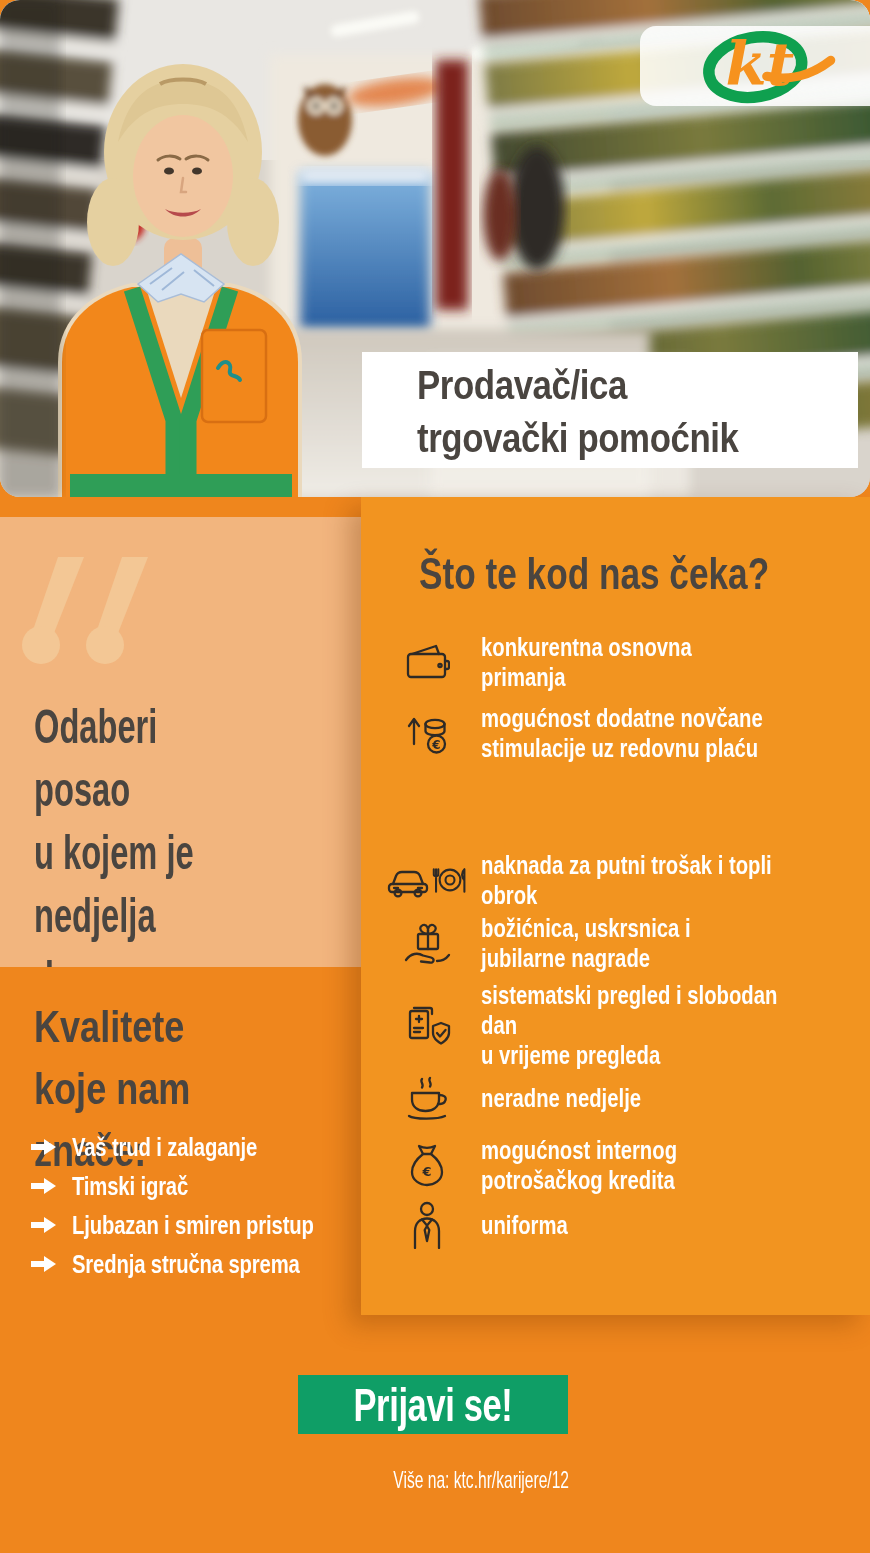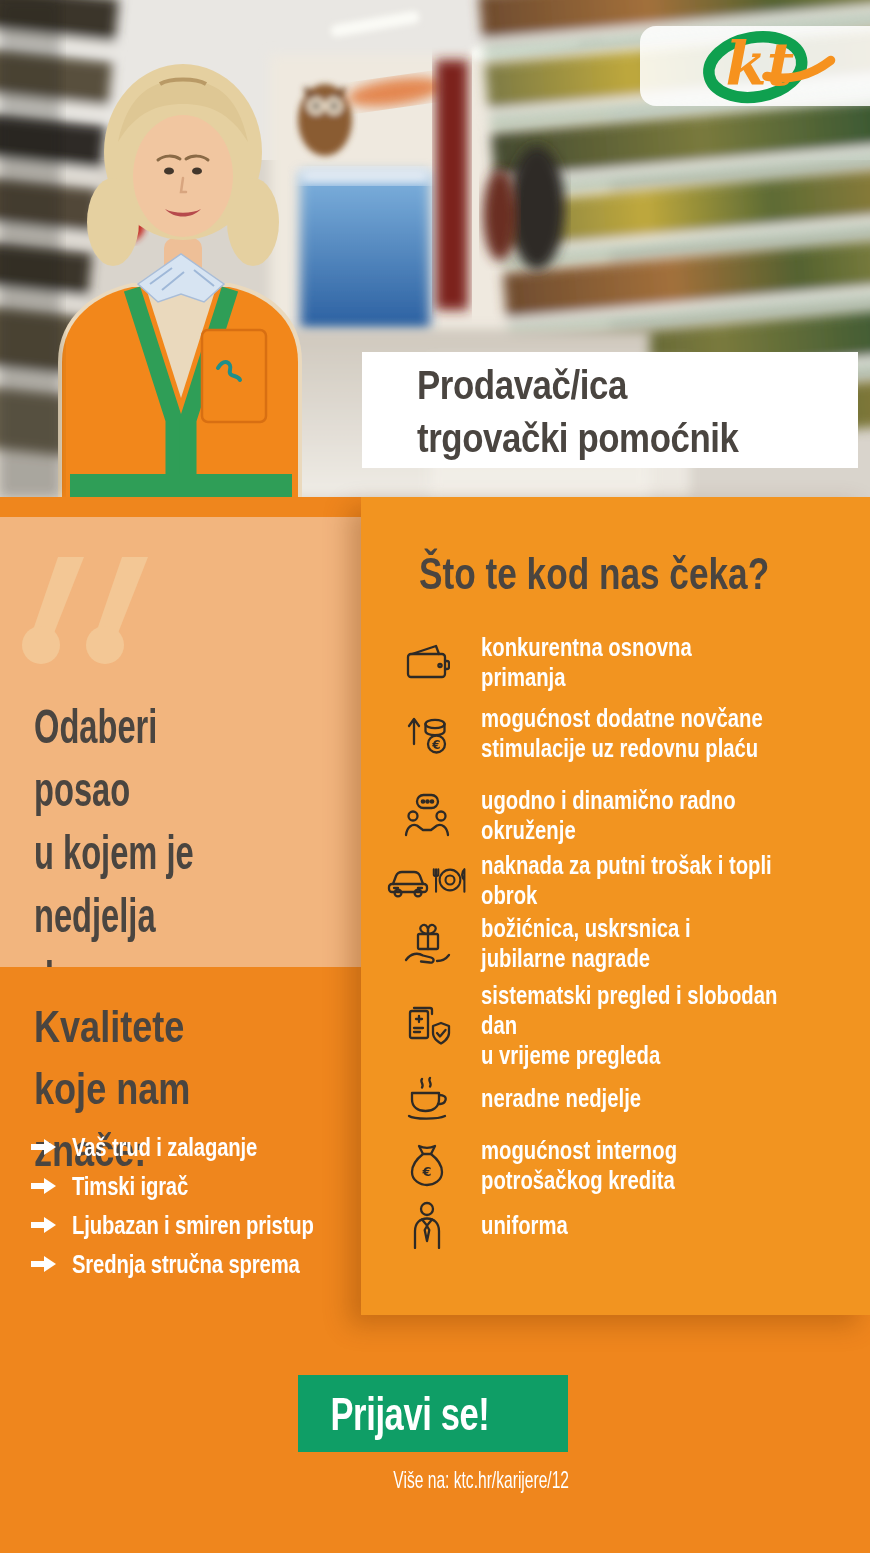--- a/index.html
+++ b/index.html
@@ -2,21 +2,21 @@
 <html><head>
 <meta charset="utf-8">
 <style>
   html,body{margin:0;padding:0;background:#fff;}
   .poster{
     position:relative;width:870px;height:1553px;overflow:hidden;
     font-family:"Liberation Sans","DejaVu Sans",sans-serif;
     background:#EF861D;
   }
   
-  .photo{position:absolute;left:0;top:0;width:870px;height:497px;overflow:hidden;background:#d9d4cc;}
+  .photo{position:absolute;left:0;top:0;width:870px;height:497px;overflow:hidden;background:#d9d4cc;border-radius:20px;}
   .photo svg{display:block;width:100%;height:100%;}
   
   .logo-box{
     position:absolute;right:0;top:26px;width:230px;height:80px;
     background:rgba(255,255,255,.87);border-radius:16px 0 0 16px;
     display:flex;align-items:center;z-index:6;
   }
   .logo-mark{width:118px;height:70px;margin-left:14px;flex:none;}
   
   .title-box{
@@ -62,22 +62,22 @@
   }
   .b-row{position:absolute;left:24px;right:6px;display:flex;align-items:center;}
   .b-icon{width:84px;flex:none;display:flex;justify-content:center;align-items:center;gap:2px;}
   .b-text{
     margin-left:12px;font-size:26px;line-height:30px;font-weight:700;color:#fff;
     white-space:pre-line;transform:scaleX(.78);transform-origin:0 50%;
   }
   .icon-stroke{stroke:#2e2a26;stroke-width:2.3;fill:none;stroke-linecap:round;stroke-linejoin:round;}
   
   .cta-button{
-    position:absolute;left:298px;top:1375px;width:270px;height:77px;
-    background:#0F9E66;border:none;z-index:4;display:flex;align-items:center;justify-content:flex-start;
+    position:absolute;left:298px;top:1375px;width:270px;height:59px;
+    background:#0F9E66;border:none;z-index:4;display:flex;align-items:center;justify-content:center;
     cursor:pointer;
   }
   .cta-button span{
     font-size:46px;font-weight:700;color:#fff;letter-spacing:-.5px;
     transform:scaleX(.75);white-space:nowrap;
   }
   .cta-more{
     position:absolute;left:0;top:1466px;width:870px;text-align:center;z-index:4;padding-left:46px;
   }
   .cta-more span{
@@ -331,36 +331,20 @@
               <path d="M20.5 14 v7 c0 2.3 4.2 4.2 9.5 4.2 s9.5 -1.9 9.5 -4.2 v-7"></path>
           <circle cx="31.5" cy="34" r="8.5"></circle>
           <text x="31.5" y="38.5" text-anchor="middle" font-size="12" font-weight="bold" fill="#2e2a26" stroke="none" font-family="DejaVu Sans, sans-serif">€</text>
         </g>
           </svg>
       </span>
       <span class="b-text">mogućnost dodatne novčane
 stimulacije uz redovnu plaću</span>
     </div>
 
-    <div class="b-row" style="top:296px;height:44px">
-      <span class="b-icon">
-        <svg width="46" height="44" viewBox="0 0 46 44">
-            <g class="icon-stroke">
-          <rect x="13" y="2" width="21" height="13" rx="6.5"></rect>
-          <circle cx="19" cy="8.5" r="1.2" fill="#2e2a26"></circle>
-              <circle cx="23.5" cy="8.5" r="1.2" fill="#2e2a26"></circle>
-              <circle cx="28" cy="8.5" r="1.2" fill="#2e2a26"></circle>
-          <circle cx="9" cy="23" r="4.5"></circle>
-              <circle cx="37" cy="23" r="4.5"></circle>
-          <path d="M2 42 c1 -8 6 -11.5 11 -9.5 l6 4.5 M44 42 c-1 -8 -6 -11.5 -11 -9.5 l-6 4.5 M19 37 h8"></path>
-        </g>
-          </svg>
-      </span>
-      <span class="b-text">ugodno i dinamično radno okruženje</span>
-    </div>
 
     <div class="b-row" style="top:363px;height:40px">
       <span class="b-icon">
         <svg width="44" height="36" viewBox="0 0 44 36">
             <g class="icon-stroke">
           <path d="M7 22 l3 -8 c1 -2.5 3.2 -4 6 -4 h12 c2.8 0 5 1.5 6 4 l3 8"></path>
           <rect x="3" y="22" width="38" height="8" rx="3"></rect>
           <circle cx="12" cy="31" r="3.4"></circle>
               <circle cx="32" cy="31" r="3.4"></circle>
           <path d="M8 26 h4 M32 26 h4"></path>

